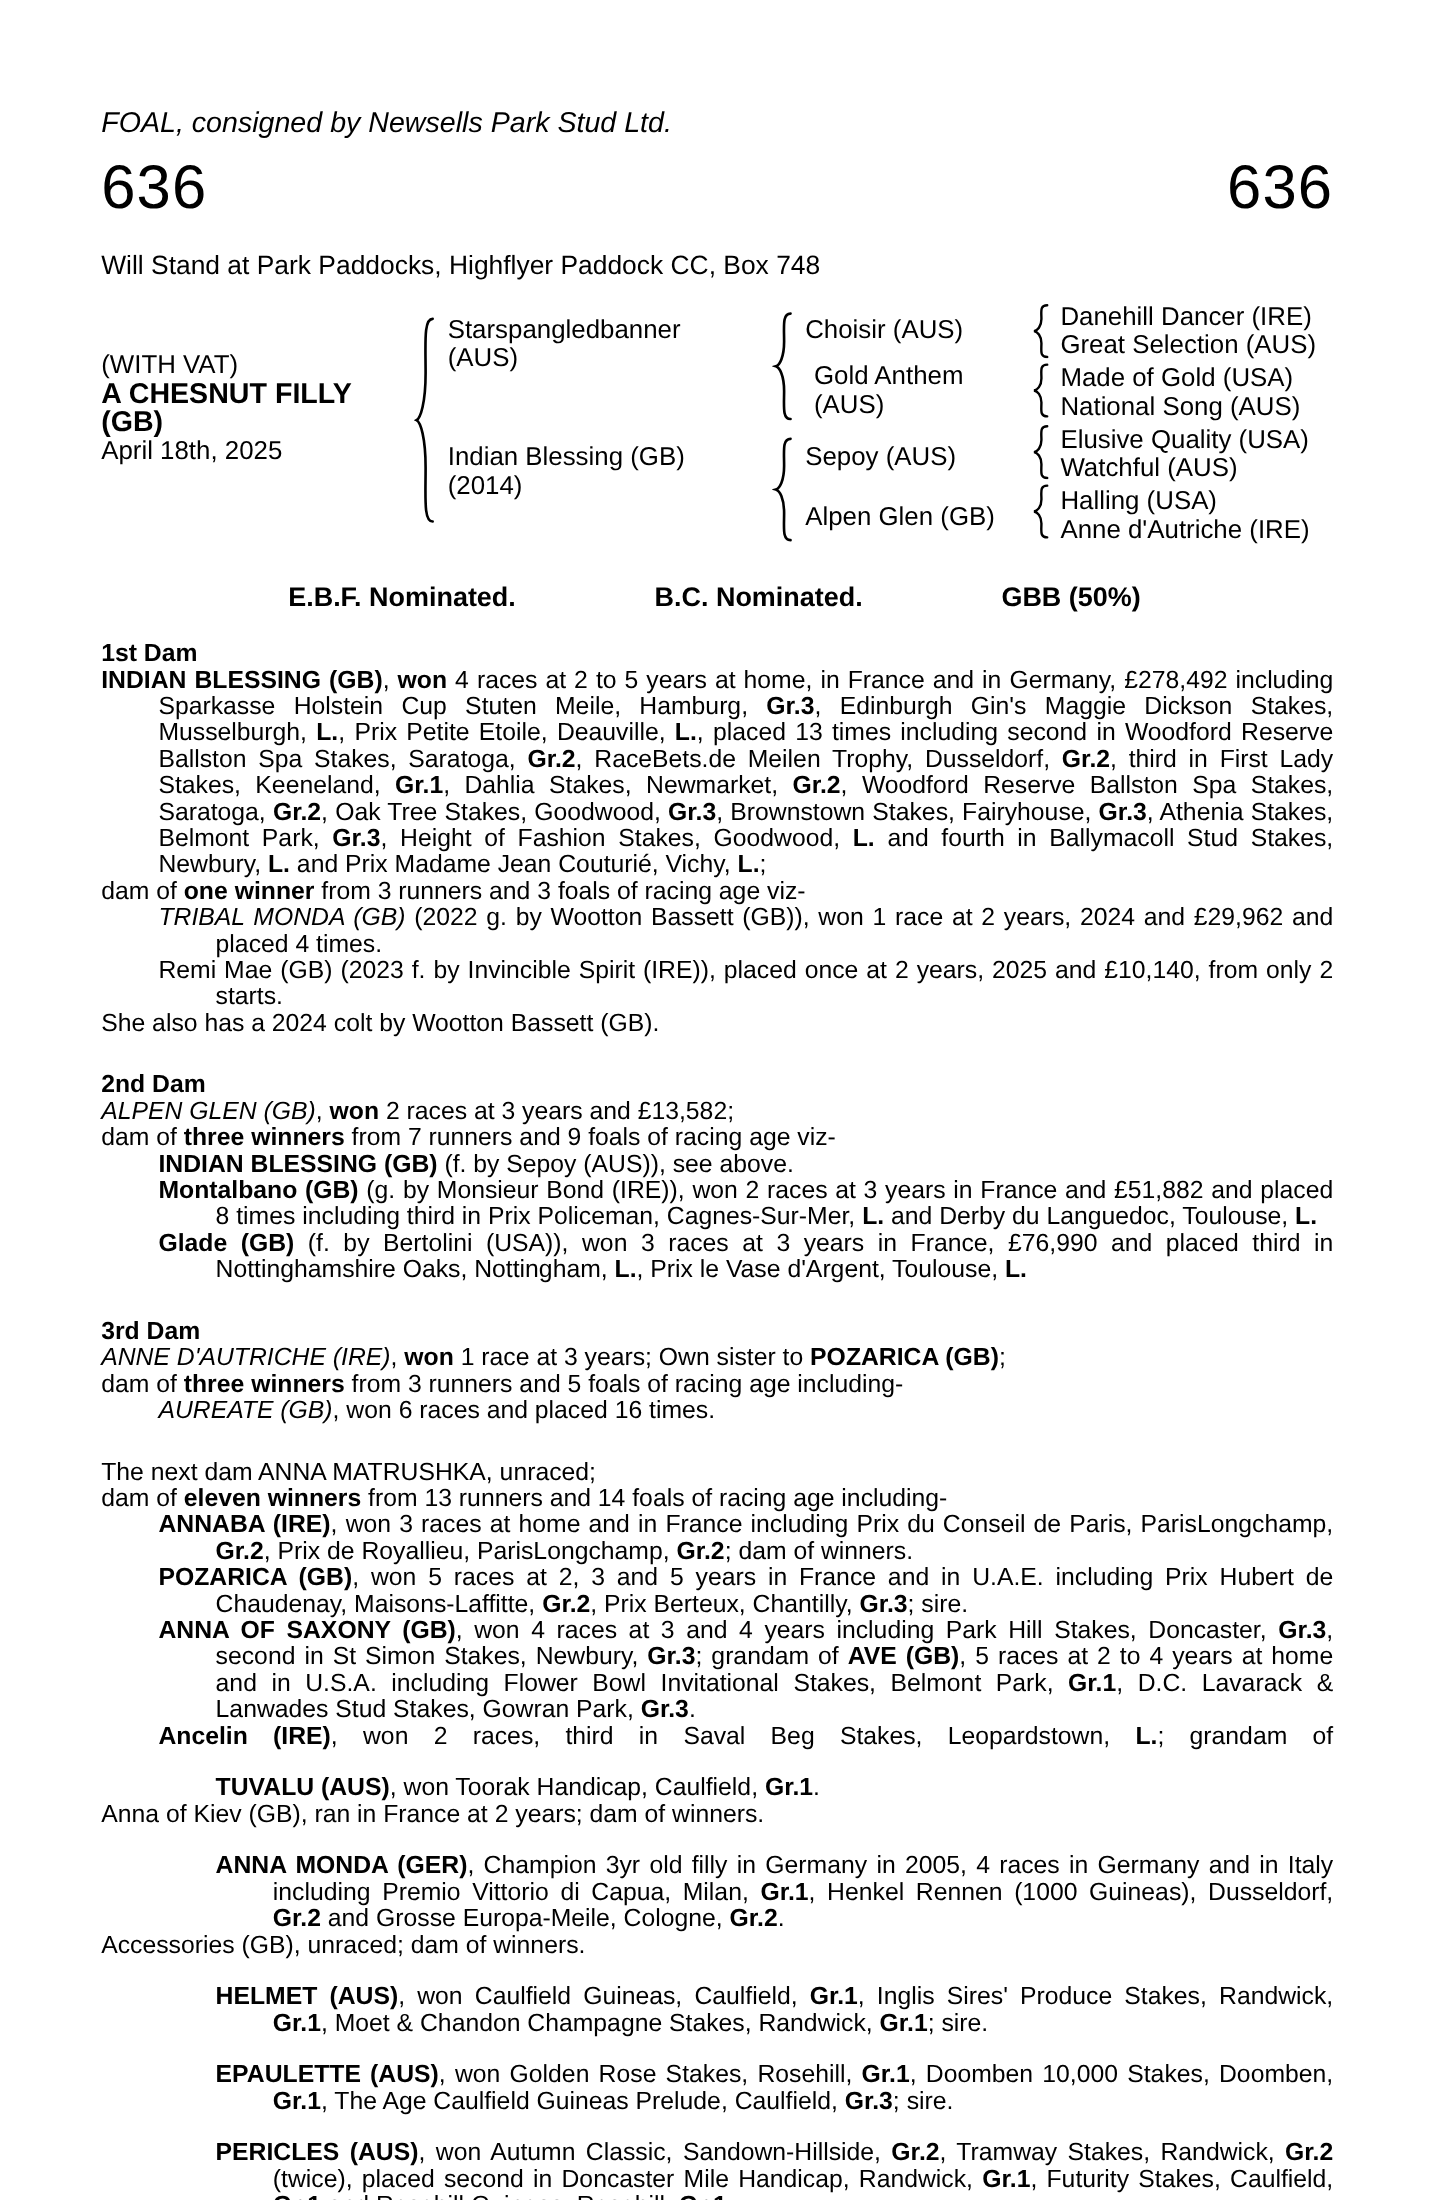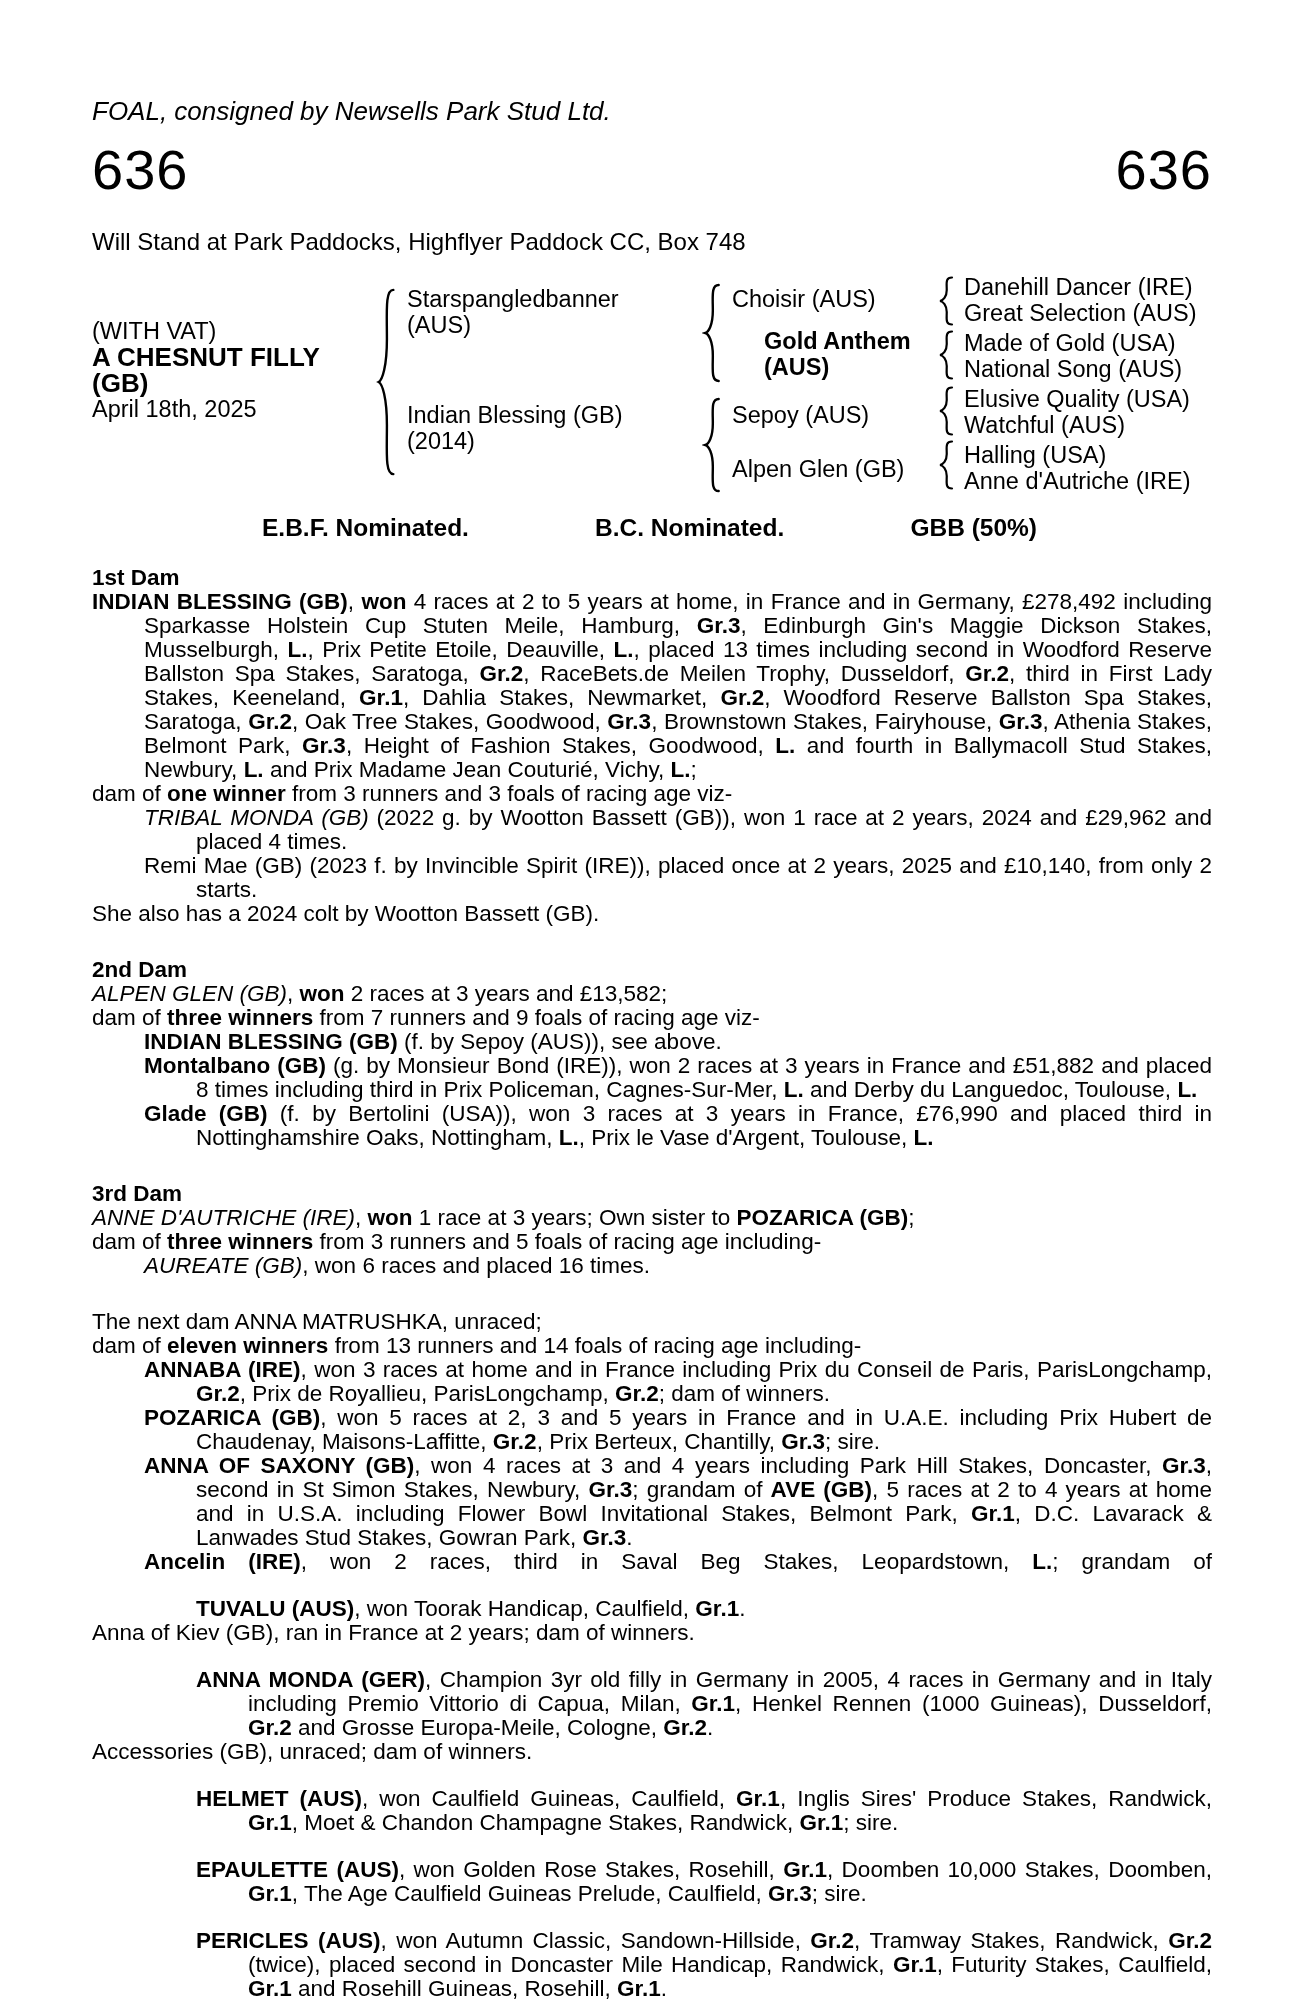--- a/index.html
+++ b/index.html
@@ -17,21 +17,21 @@
   .pedigree { position:relative; margin-top:16px; height:240px; font-size:23.5px; line-height:26px; }
   .ped-abs { position:absolute; }
   .ident { left:0; }
   .ident .hname { font-weight:700; font-size:26px; }
   .brace-svg { position:absolute; }
   .sire-dam { width:266px; }
   .gp { width:200px; }
   .ggp { white-space:nowrap; }
 
   .nominations { display:flex; justify-content:space-between; margin-left:170px; width:775px;
-    font-size:24.5px; font-weight:700; line-height:28px; }
+    margin-top:16px; font-size:24.5px; font-weight:700; line-height:28px; }
 
   .bodytext { margin-top:24px; font-size:22.5px; line-height:24px; }
   .section { margin-top:32px; }
   .section:first-child { margin-top:0; }
   .dam-heading { margin:0; font-size:22.5px; font-weight:700; line-height:24px; }
   p.para { margin:0; text-align:justify; }
   p.l0 { padding-left:52px;  text-indent:-52px; }
   p.l1 { padding-left:104px; text-indent:-52px; }
   p.l2 { padding-left:156px; text-indent:-52px;margin-top:23px; }
   p.just-last { text-align-last:justify; }
@@ -69,21 +69,21 @@
       <div class="ped-abs sire-dam" style="left:315px; top:128px;">Indian Blessing (GB) (2014)</div>
 
       <svg class="brace-svg" style="left:610px; top:8px;" width="20" height="102" viewBox="0 0 24 100" preserveAspectRatio="none">
         <path d="M20 3 C11 3 13 14 13 28 C13 42 8 49 4 50 C8 51 13 58 13 72 C13 86 11 97 20 97" stroke="#000" stroke-width="2.4" fill="none" stroke-linecap="round" vector-effect="non-scaling-stroke"></path>
       </svg>
       <svg class="brace-svg" style="left:610px; top:122px;" width="20" height="98" viewBox="0 0 24 100" preserveAspectRatio="none">
         <path d="M20 3 C11 3 13 14 13 28 C13 42 8 49 4 50 C8 51 13 58 13 72 C13 86 11 97 20 97" stroke="#000" stroke-width="2.4" fill="none" stroke-linecap="round" vector-effect="non-scaling-stroke"></path>
       </svg>
 
       <div class="ped-abs" style="left:640px; top:12px; white-space:nowrap;">Choisir (AUS)</div>
-      <div class="ped-abs gp" style="left:672px; top:54px;font-weight:bold;">Gold Anthem (AUS)</div>
+      <div class="ped-abs gp" style="left:648px; top:54px;">Gold Anthem (AUS)</div>
       <div class="ped-abs" style="left:640px; top:128px; white-space:nowrap;">Sepoy (AUS)</div>
       <div class="ped-abs" style="left:640px; top:182px; white-space:nowrap;">Alpen Glen (GB)</div>
 
       <svg class="brace-svg" style="left:845px; top:2px;" width="18" height="50" viewBox="0 0 24 100" preserveAspectRatio="none">
         <path d="M20 3 C11 3 13 14 13 28 C13 42 8 49 4 50 C8 51 13 58 13 72 C13 86 11 97 20 97" stroke="#000" stroke-width="2.2" fill="none" stroke-linecap="round" vector-effect="non-scaling-stroke"></path>
       </svg>
       <svg class="brace-svg" style="left:845px; top:56px;" width="18" height="50" viewBox="0 0 24 100" preserveAspectRatio="none">
         <path d="M20 3 C11 3 13 14 13 28 C13 42 8 49 4 50 C8 51 13 58 13 72 C13 86 11 97 20 97" stroke="#000" stroke-width="2.2" fill="none" stroke-linecap="round" vector-effect="non-scaling-stroke"></path>
       </svg>
       <svg class="brace-svg" style="left:845px; top:112px;" width="18" height="50" viewBox="0 0 24 100" preserveAspectRatio="none">

